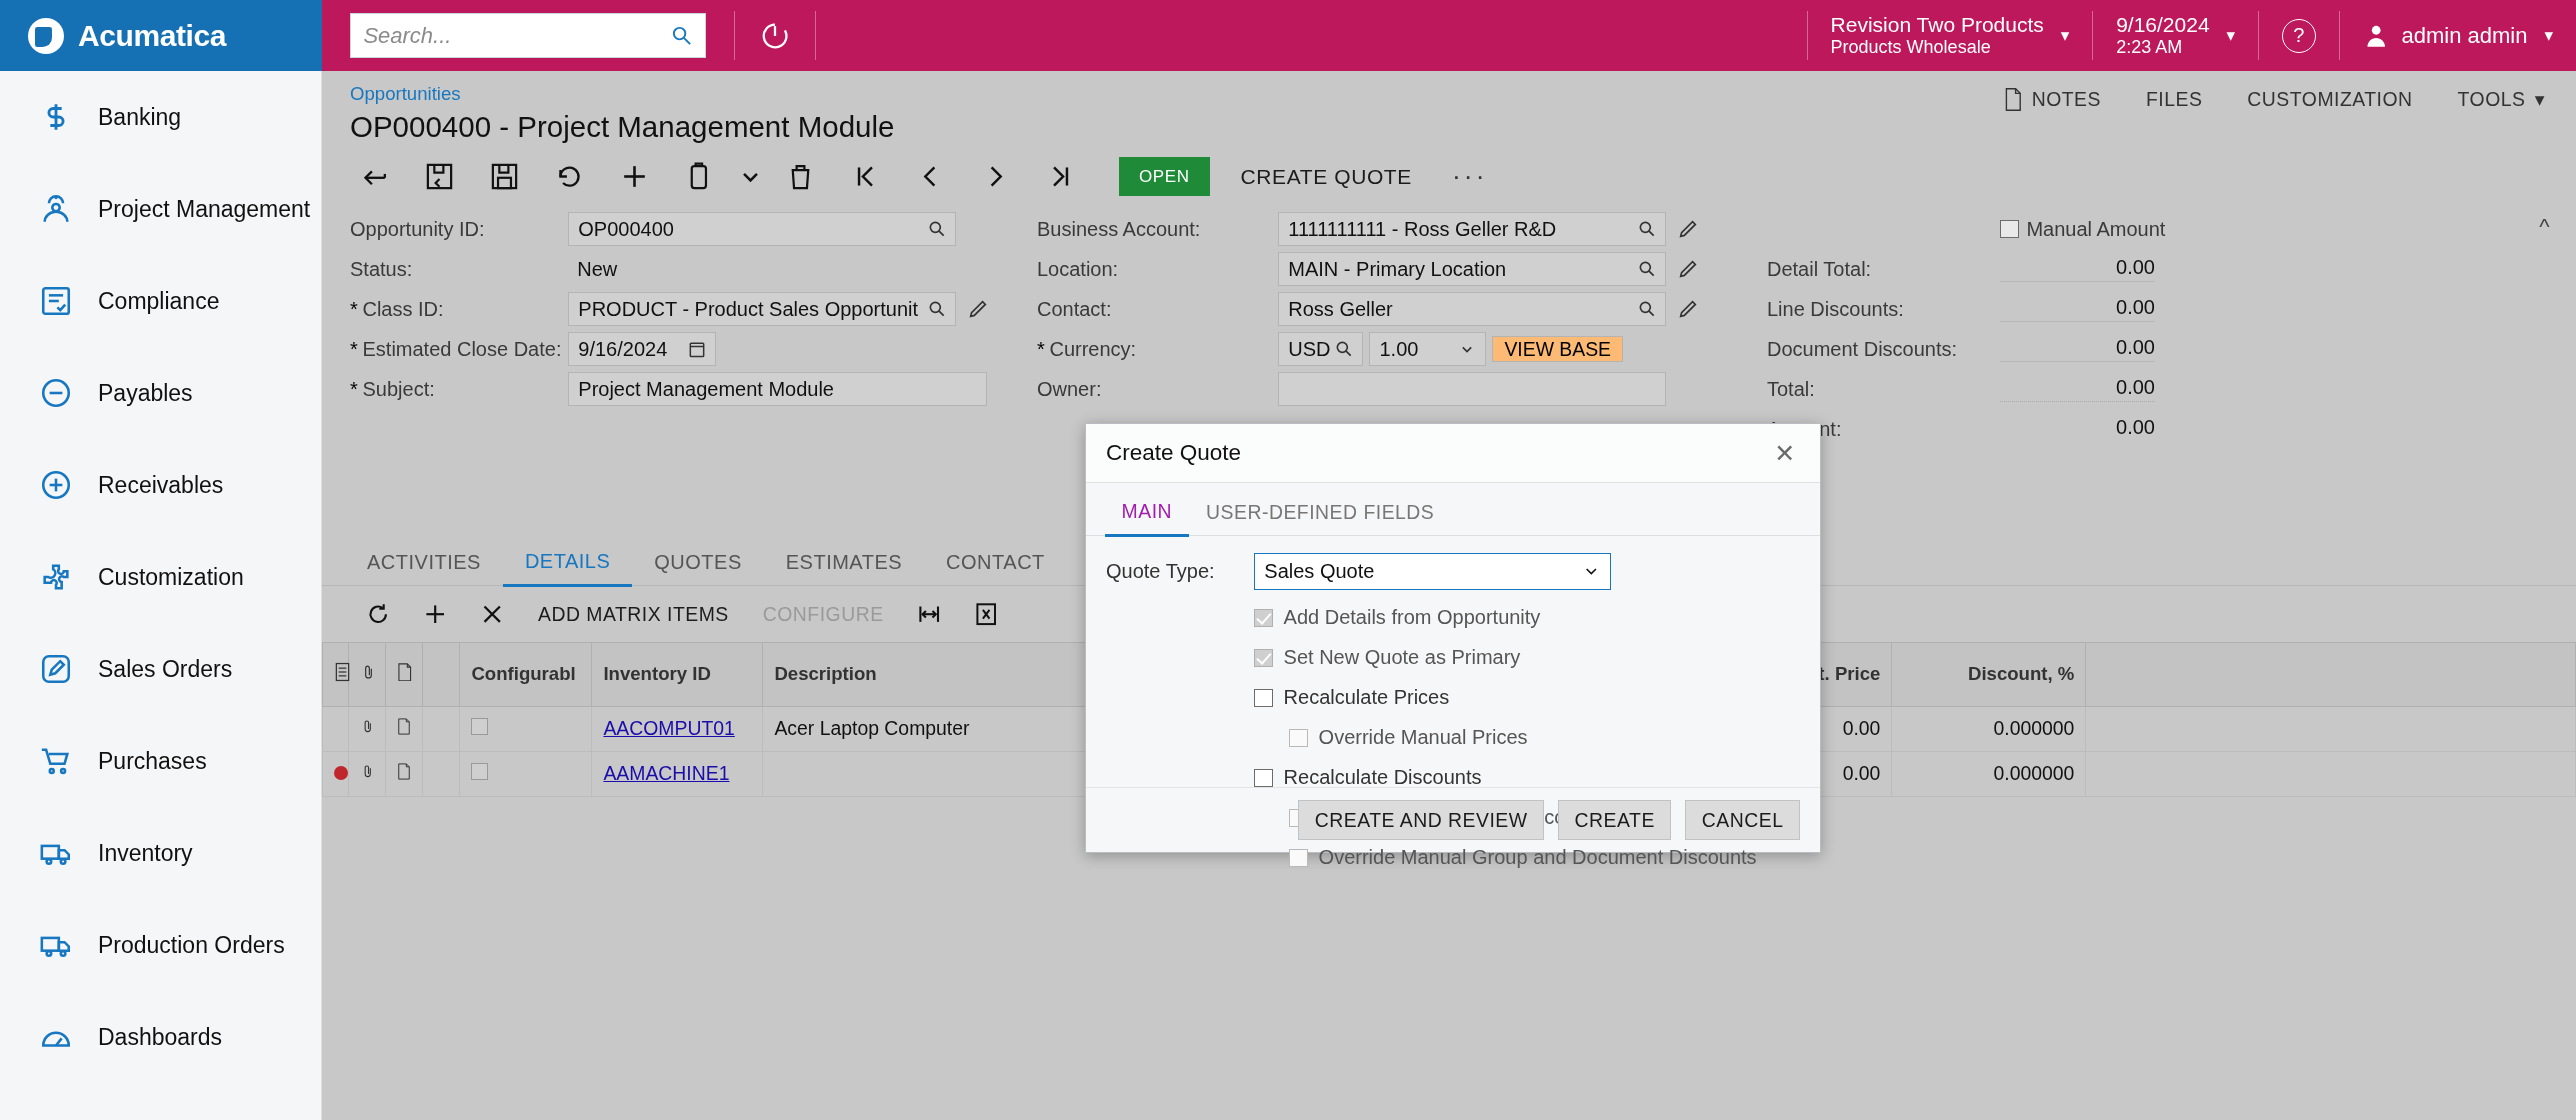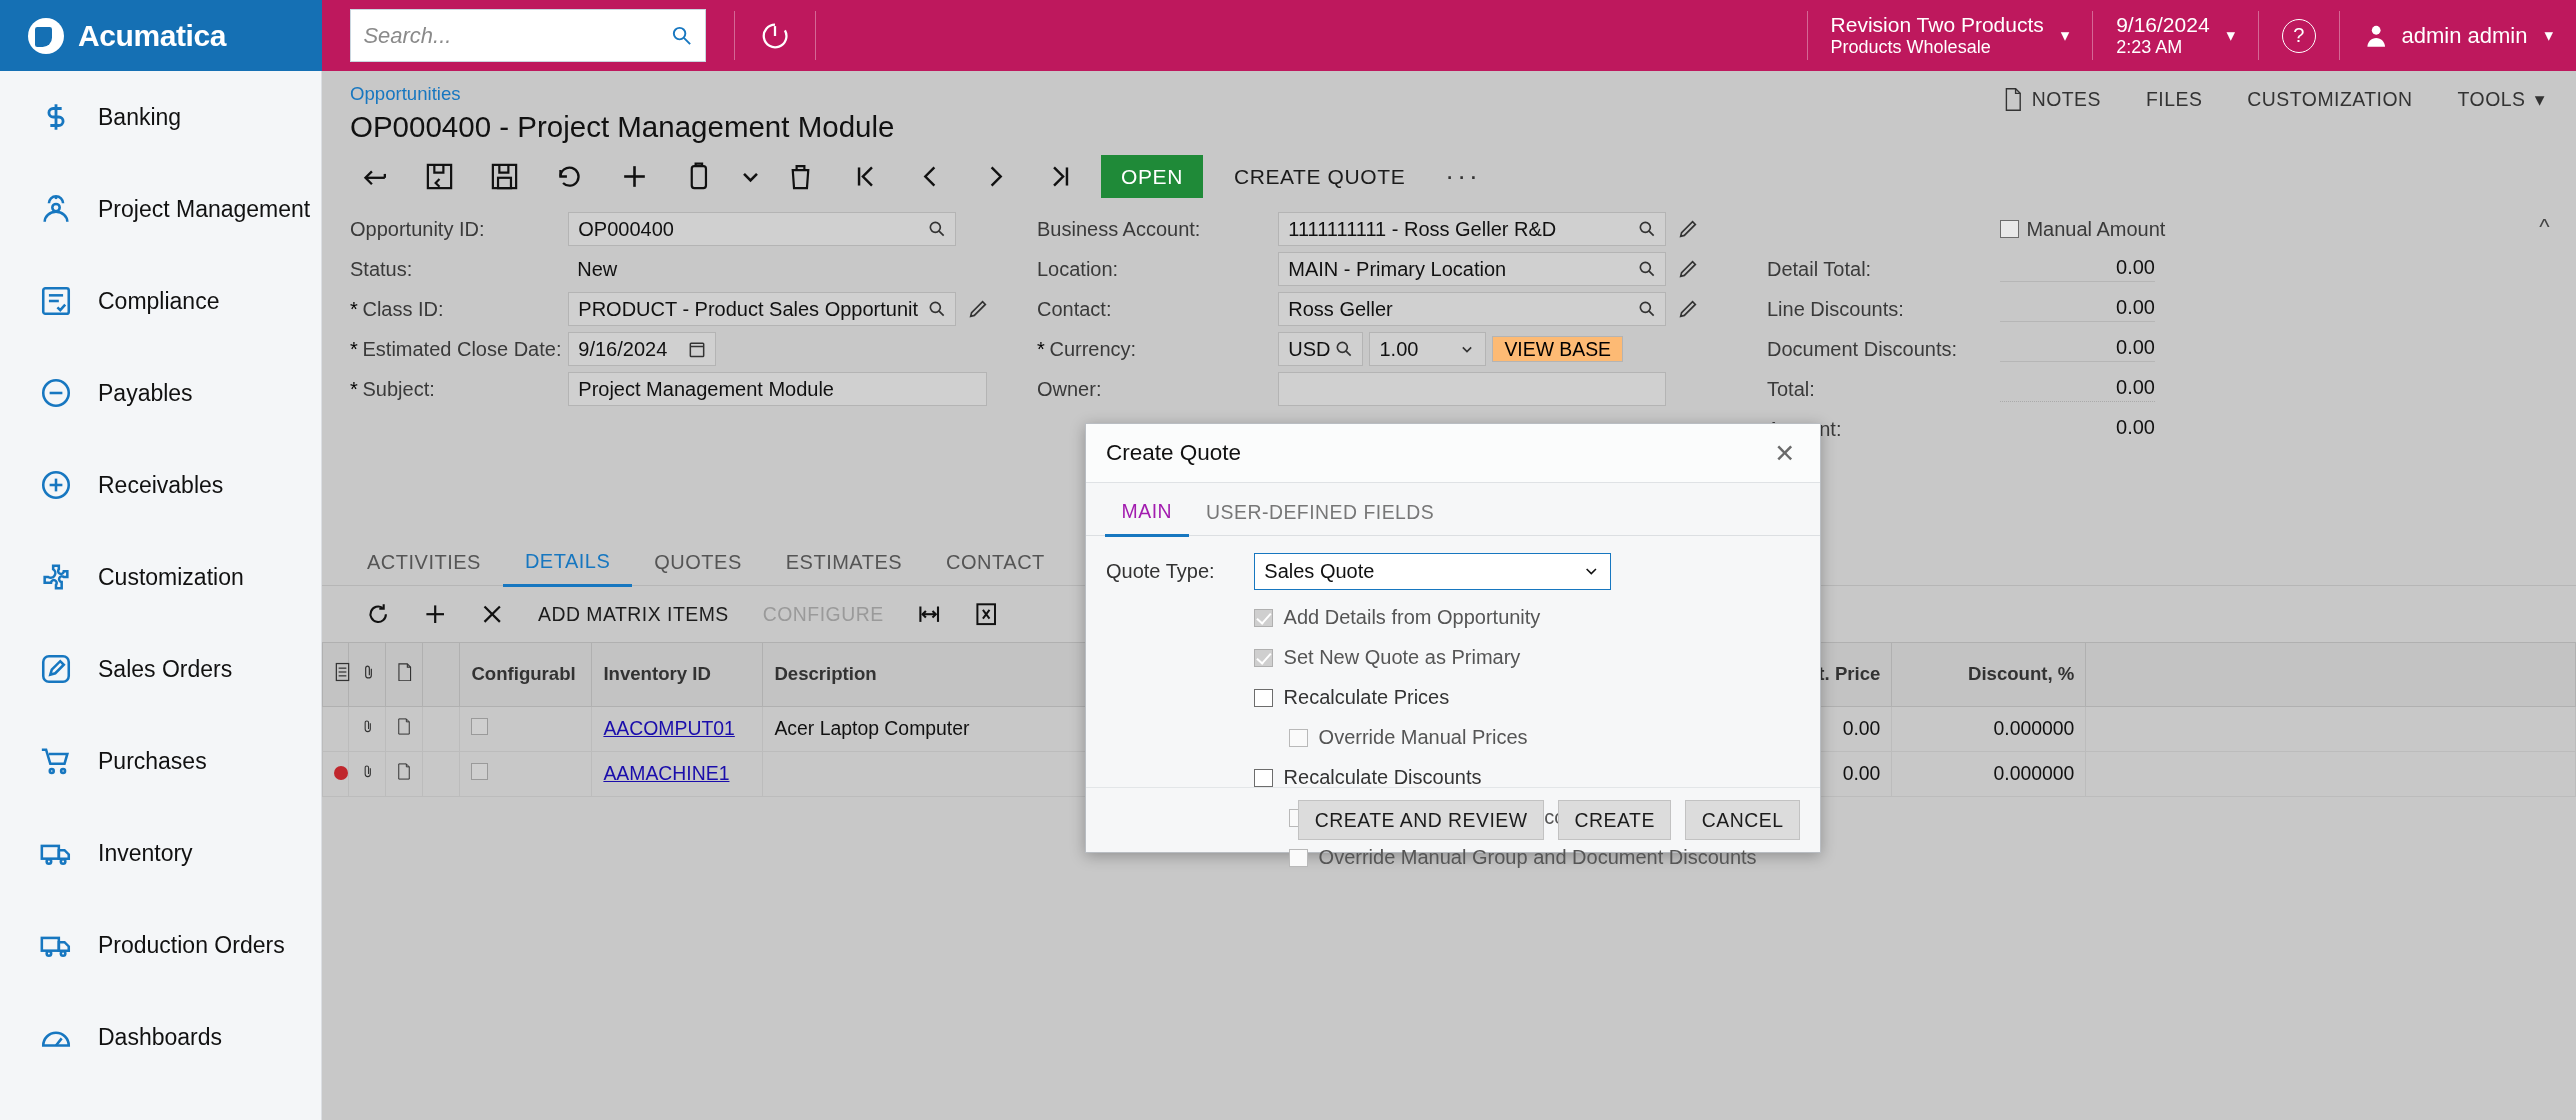--- a/index.html
+++ b/index.html
@@ -29,21 +29,21 @@
     position: absolute; left: 7px; top: 9.3px; width: 17px; height: 20px;
     background: #1570b4; border-radius: 2.3px 2.3px 9.3px 2.3px;
   }
   .brand-name {
     color: #fff; font-size: 30px; font-weight: 600; letter-spacing: -0.4px;
   }
   .search-wrap {
     display: flex; align-items: center; padding: 0 28px;
   }
   .search-box {
-    width: 356px; height: 53px; background: #fff; border: 0.8px solid #c9d6df;
+    width: 356px; height: 45px; background: #fff; border: 0.8px solid #c9d6df;
     display: flex; align-items: center; padding: 0 12.4px;
   }
   .search-box input {
     flex: 1; border: none; outline: none; font-size: 22px;
     font-family: "Liberation Sans", sans-serif; color: #333;
   }
   .search-box input::placeholder { color: #8a8a8a; font-style: italic; }
   .ic-search { width: 23px; height: 23px; }
   .topbar-sep { width: 0.8px; background: rgba(255,255,255,.35); margin: 11px 0; }
   .tb-item {
@@ -92,22 +92,22 @@
   .toolbar {
     height: 65px; display: flex; align-items: center; padding-left: 20px; gap: 0;
   }
   .tbtn {
     width: 65px; height: 65px; display: flex; align-items: center; justify-content: center;
     cursor: pointer;
   }
   .tbtn svg { width: 31px; height: 31px; }
   .tbtn.small { width: 36px; }
   .open-btn {
-    background: #1f8a38; color: #fff; font-size: 21px; letter-spacing: 0.6px;
-    padding: 9.3px 20px; margin-left: 8px; cursor: pointer;
+    background: #1f8a38; color: #fff; font-size: 17px; letter-spacing: 0.6px;
+    padding: 9.3px 20px; margin-left: 26px; cursor: pointer;
   }
   .txt-btn {
     font-size: 21px; color: #1c1c1c; letter-spacing: 0.6px; margin-left: 31px; cursor: pointer;
   }
   .ellipsis-btn { font-size: 26.4px; color: #333; margin-left: 40px; letter-spacing: 3.1px; cursor: pointer; }
 
   
   .formarea { position: relative; padding: 15.5px 0 0 0; }
   .collapse-caret {
     position: absolute; right: 26.4px; top: 4.7px; font-size: 22px; color: #444; cursor: pointer;

